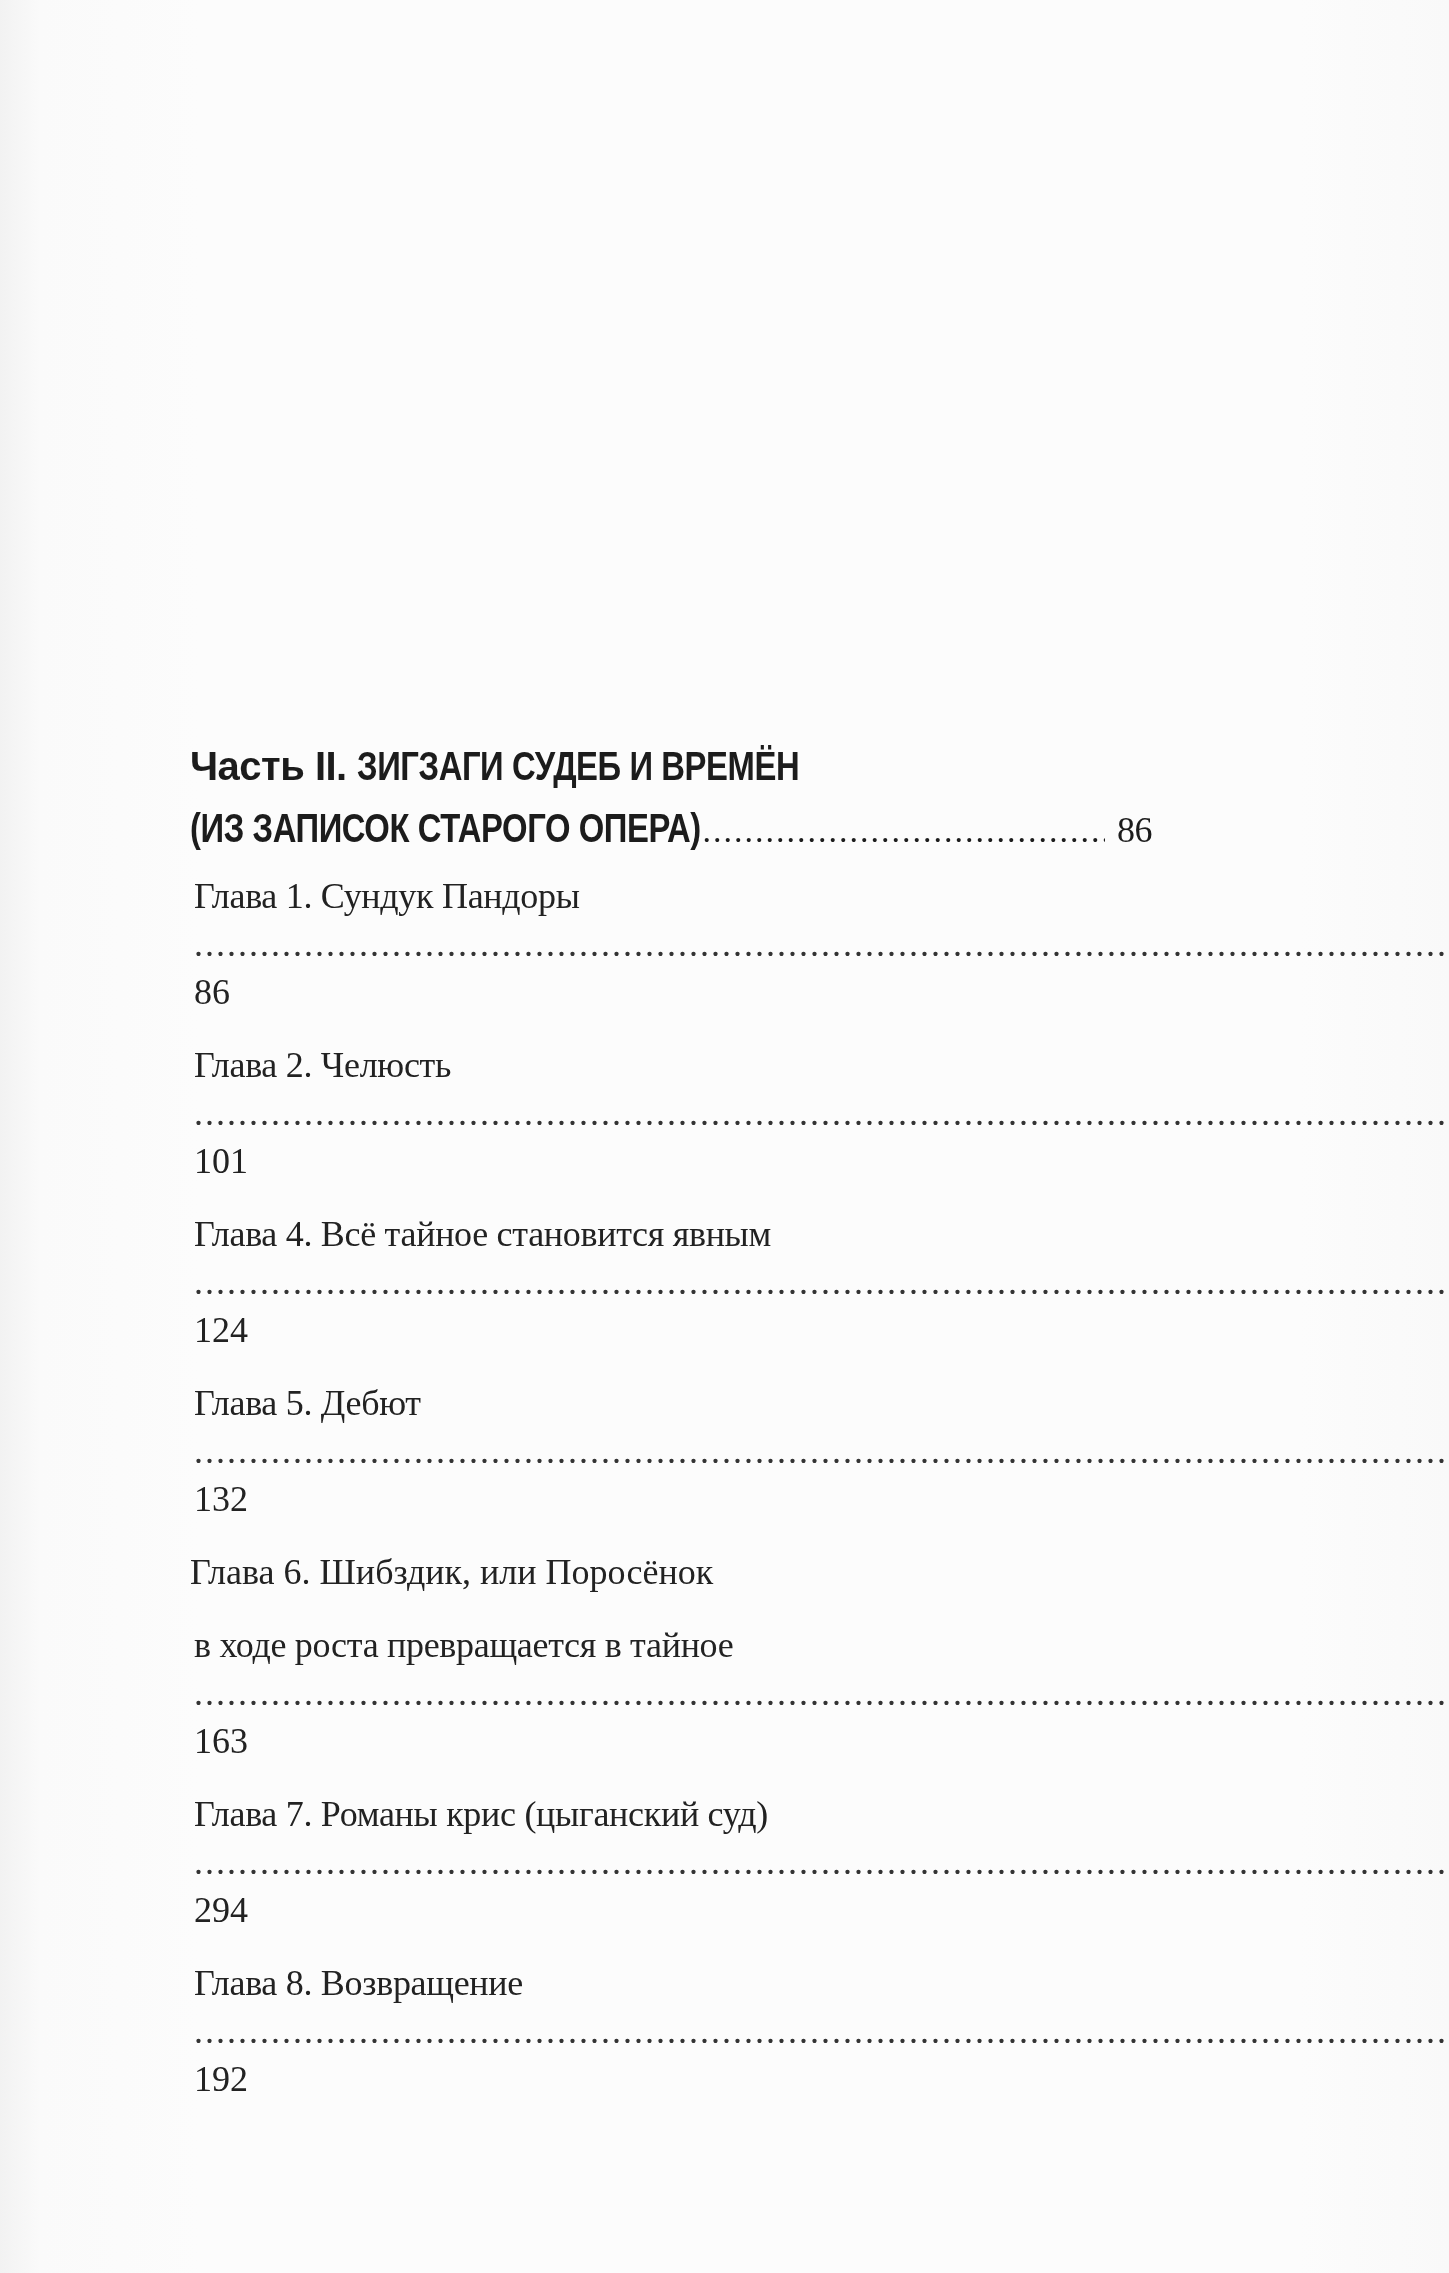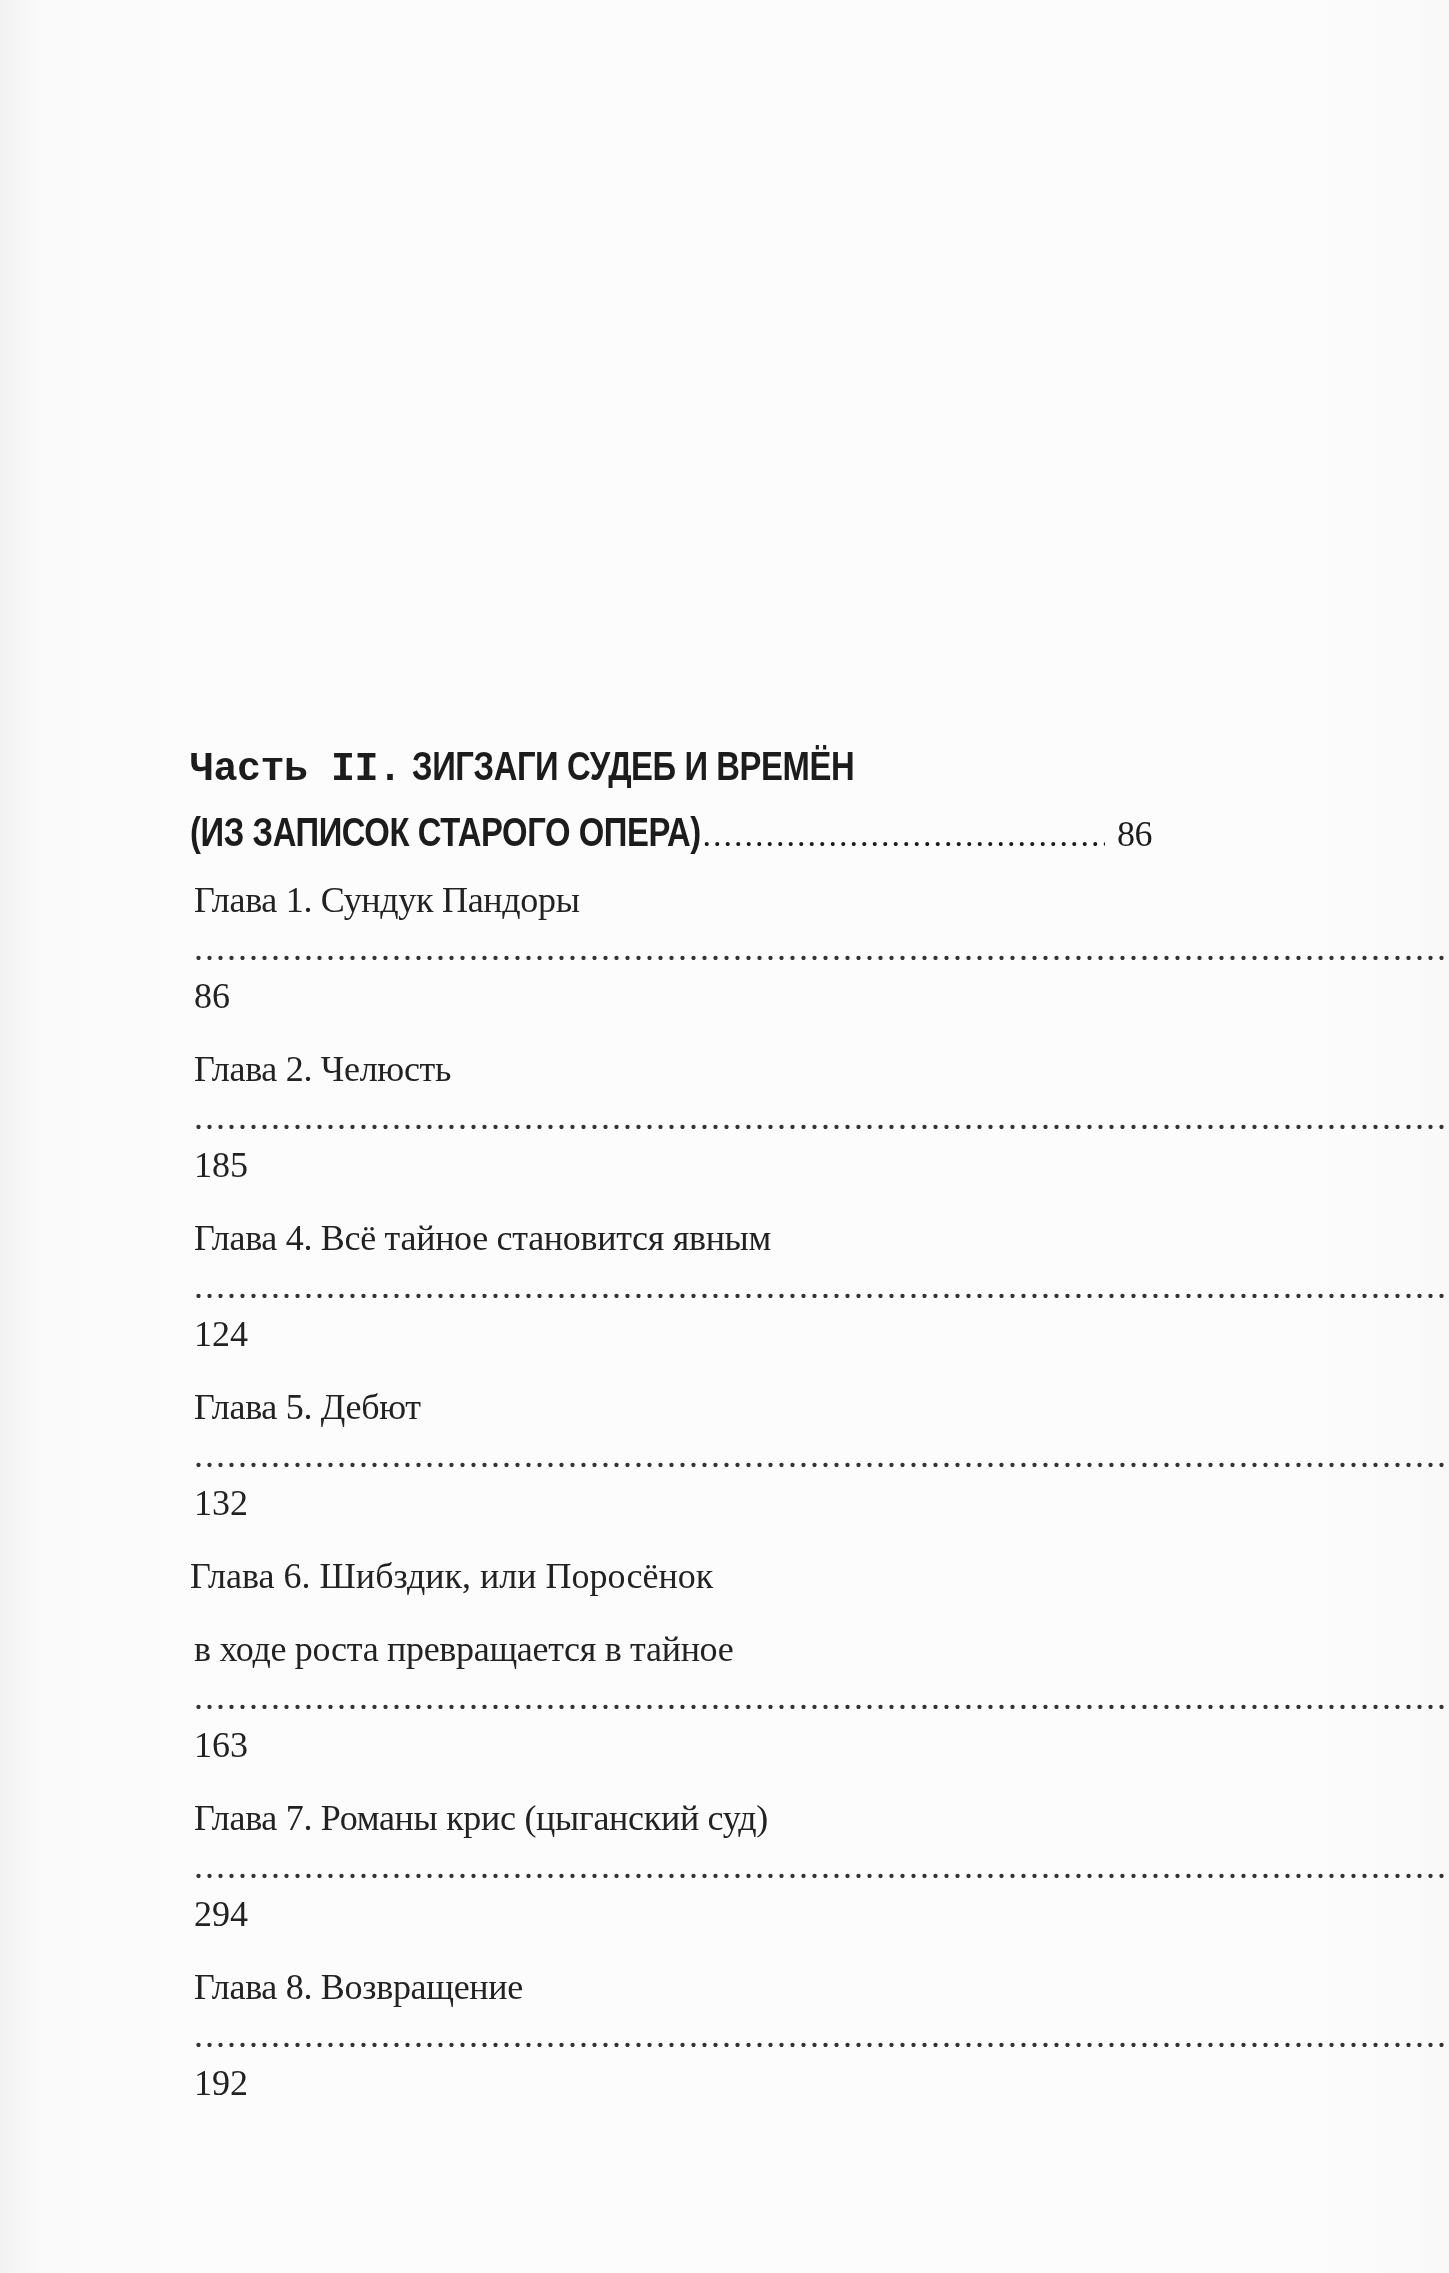--- a/index.html
+++ b/index.html
@@ -29,21 +29,21 @@
   }
   .part {
     font-family: "Liberation Sans", "DejaVu Sans", sans-serif;
     font-stretch: condensed;
     font-size: 40px;
     line-height: 62px;
     color: #1c1c1c;
     letter-spacing: -0.5px;
   }
   .part .prefix {
-    font-family: Liberation Mono, monospace;
+    font-family: Liberation Sans, sans-serif;
     font-weight: bold;
     margin-top: 48px;
   }
   .part .title {
     font-weight: bold;
     transform: scaleX(0.82);
     display: inline-block;
     transform-origin: left center;
   }
   .row {
@@ -147,21 +147,21 @@
           <span class="label">Глава 1. Сундук Пандоры</span>
           <span class="dots"></span>
           <span class="page-num">86</span>
         </div>
       </div>
 
       <div class="chapter">
         <div class="row">
           <span class="label">Глава 2. Челюсть</span>
           <span class="dots"></span>
-          <span class="page-num">185</span>
+          <span class="page-num">101</span>
         </div>
       </div>
 
 
       <div class="chapter">
         <div class="row">
           <span class="label">Глава 4. Всё тайное становится явным</span>
           <span class="dots"></span>
           <span class="page-num">124</span>
         </div>

